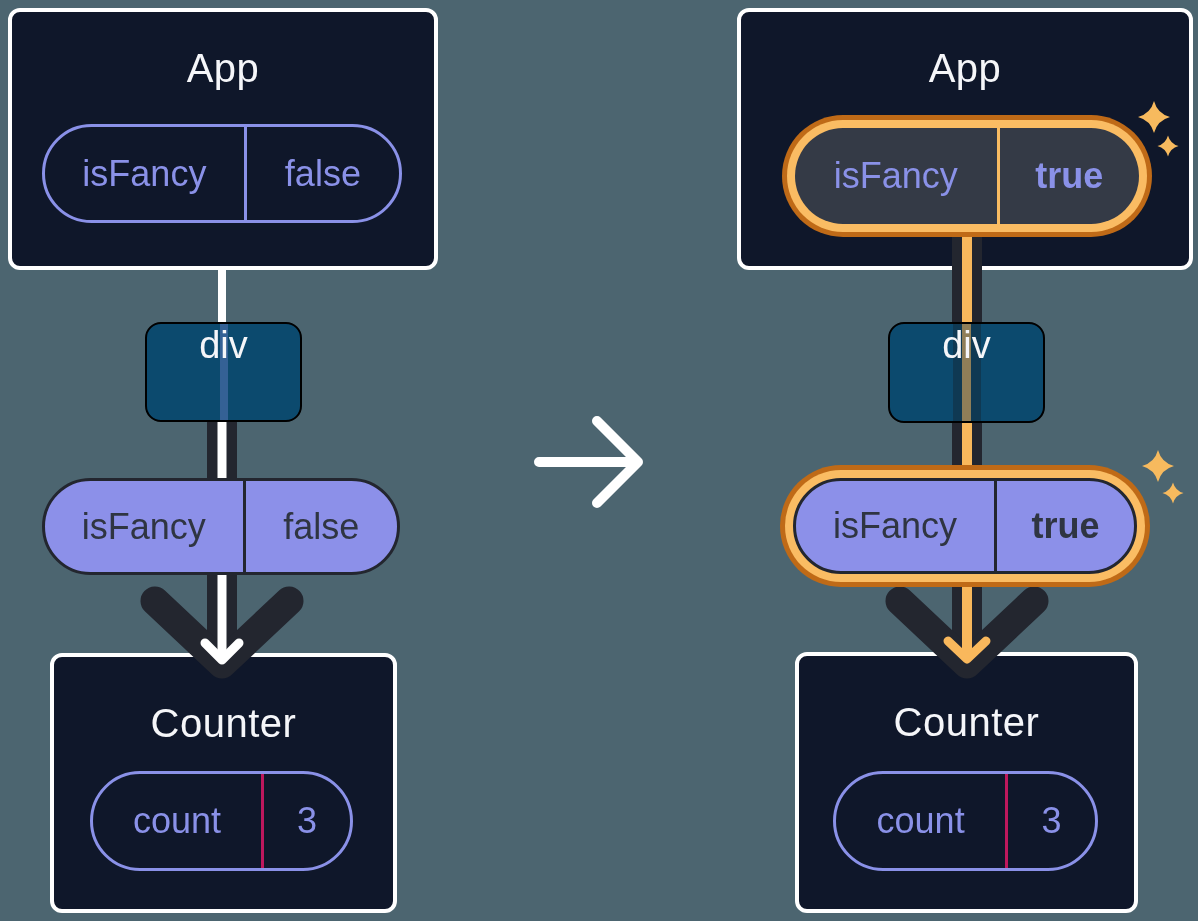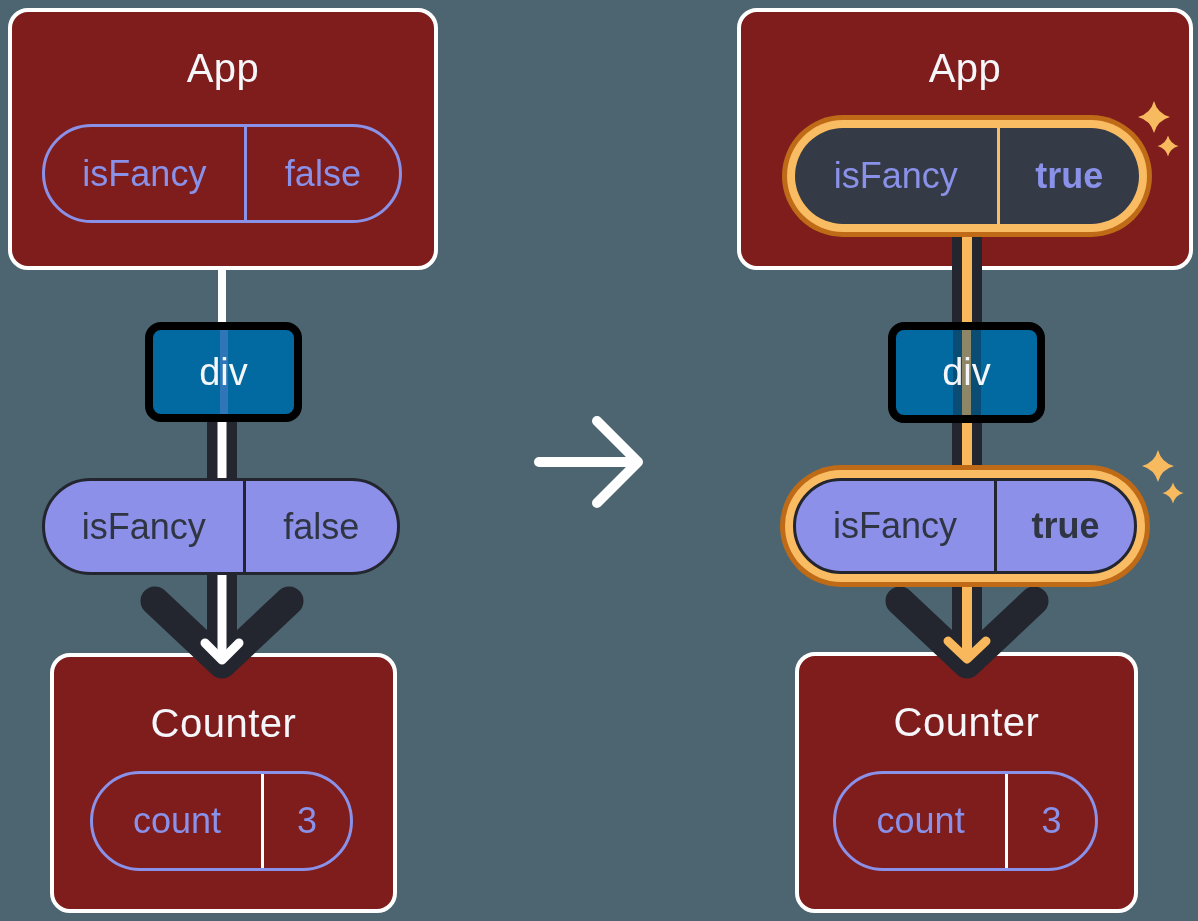--- a/index.html
+++ b/index.html
@@ -6,23 +6,23 @@
   html,body { background:#4C6570; }
   .stage {
     position: relative;
     width: 1198px; height: 921px;
     background: #4C6570;
     font-family: "Liberation Sans", sans-serif;
     overflow: hidden;
   }
   .card {
     position: absolute;
-    background: #7f1d1d;
+    background: #0f172a;
     border: 4px solid #FFFFFF;
-    border-radius: 20px;
+    border-radius: 12px;
     z-index: 1;
   }
   .card-title {
     position: absolute; left: 0; right: 0;
     text-align: center;
     color: #F5F6F9;
     font-size: 40px; font-weight: 500; letter-spacing: .5px;
     line-height: 1;
   }
   .pill {
@@ -33,21 +33,21 @@
     z-index: 3;
   }
   .pill-cell {
     display: flex; align-items: center; justify-content: center;
     font-size: 36px; line-height: 1;
   }
   
   .pill.outline { border: 3px solid #8A91E8; color: #8A91E8; background: transparent; }
   .pill.outline .pill-cell.key { flex: 0 0 57%; border-right: 3px solid #8A91E8; }
   .pill.outline .pill-cell.val { flex: 1 1 auto; }
-  .pill.outline.counter .pill-cell.key { flex: 0 0 66.5%; border-right: 3px solid #ffffff; }
+  .pill.outline.counter .pill-cell.key { flex: 0 0 66.5%; border-right: 3px solid #be185d; }
   
   .pill.filled { background: #8C90E9; border: 3px solid #23262F; color: #2F3542; }
   .pill.filled .pill-cell.key { flex: 0 0 57%; border-right: 3px solid #23262F; }
   .pill.filled .pill-cell.val { flex: 1 1 auto; }
   
   .fancy {
     position: absolute;
     background: #BF6A17;
     border-radius: 999px;
     padding: 5px;
@@ -68,24 +68,24 @@
   .fancy-content.statebox { background: #343A46; color: #8A91E8; }
   .fancy-content.statebox .pill-cell.key { flex: 0 0 59.5%; border-right: 3px solid #F9BC62; }
   .fancy-content.statebox .pill-cell.val { flex: 1 1 auto; }
   .fancy-content.propbox { background: #8C90E9; border: 3px solid #23262F; color: #2F3542; }
   .fancy-content.propbox .pill-cell.key { flex: 0 0 59.5%; border-right: 3px solid #23262F; }
   .fancy-content.propbox .pill-cell.val { flex: 1 1 auto; }
   .bold { font-weight: 700; text-align: center; }
 
   .node {
     position: absolute;
-    background: #0369a1;
-    border: 8px solid #000000;
+    background: #0c4a6e;
+    border: 2px solid #000000;
     border-radius: 16px;
-    display: flex; align-items: center; justify-content: center;
+    display: flex; align-items: flex-start; justify-content: center;
     color: #F5F6F9; font-size: 38px;
     z-index: 3;
   }
   .node .label { position: relative; z-index: 2; }
   .muted-line {
     position: absolute; top: 0; bottom: 0;
     z-index: 1;
   }
   .muted-line.purple { width: 8px; left: calc(50% - 4px); background: rgba(138,145,232,0.32); }
   .muted-line.darkband { width: 28px; left: calc(50% - 14px); background: rgba(24,27,35,0.35); }

